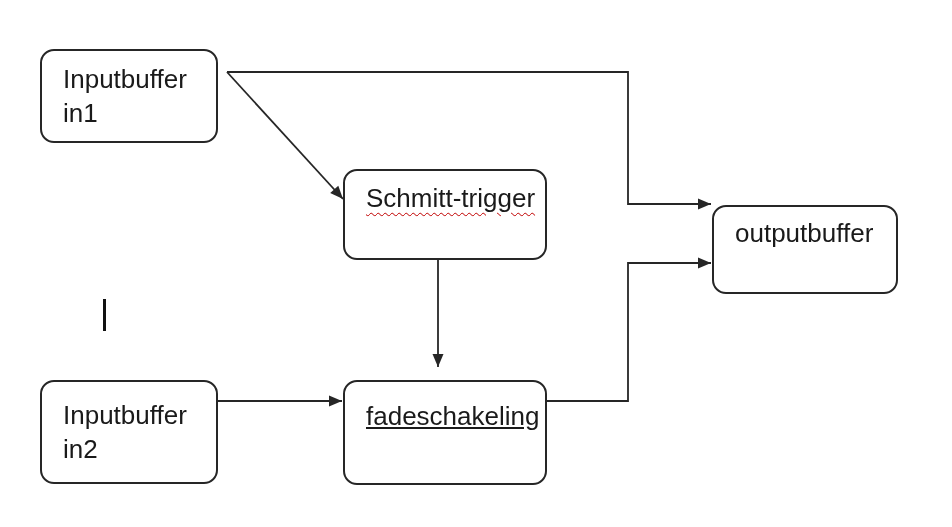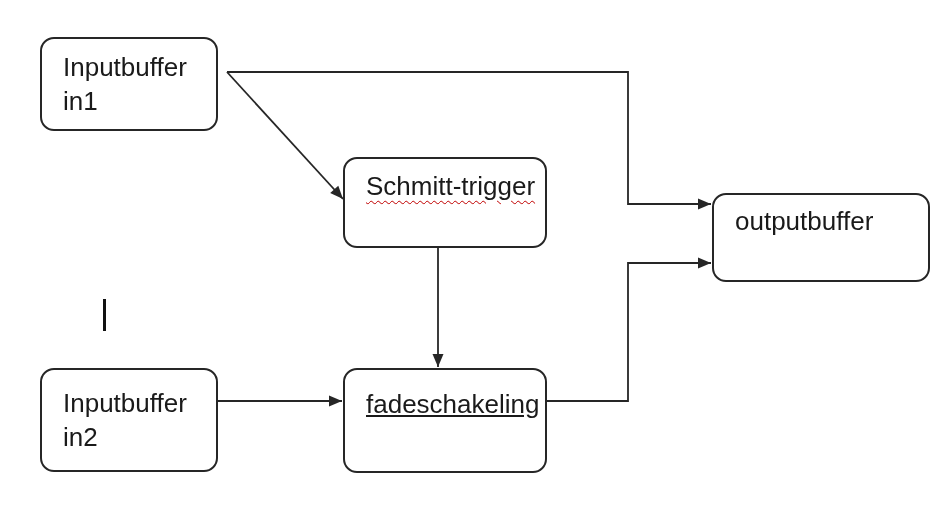--- a/index.html
+++ b/index.html
@@ -34,20 +34,21 @@
     border:2px solid var(--line);
     border-radius:14px;
     background:#ffffff;
     display:flex;
     flex-direction:column;
     justify-content:center;
     align-items:flex-start;
     padding-left:21px;
     padding-right:6px;
     color:var(--text);
+    margin-top:12px;
   }
   .nline{
     display:block;
     font-size:26px;
     line-height:34px;
     min-height:34px;
     white-space:nowrap;
   }
   .squiggle{
     text-decoration-line:underline;
@@ -82,21 +83,21 @@
   <div class="node" style="left: 40px; top: 37px; width: 178px; height: 94px;">
     <span class="nline">Inputbuffer</span>
     <span class="nline">in1</span>
   </div>
 
   <div class="node" style="left: 343px; top: 157px; width: 204px; height: 91px; text-align: right;">
     <span class="nline squiggle">Schmitt-trigger</span>
     <span class="nline"></span>
   </div>
 
-  <div class="node" style="left: 712px; top: 193px; width: 218px; height: 89px;">
+  <div class="node" style="left: 712px; top: 193px; width: 186px; height: 89px;">
     <span class="nline">outputbuffer</span>
     <span class="nline"></span>
   </div>
 
   <div class="node" style="left: 40px; top: 368px; width: 178px; height: 104px;">
     <span class="nline">Inputbuffer</span>
     <span class="nline">in2</span>
   </div>
 
   <div class="node" style="left: 343px; top: 368px; width: 204px; height: 105px; text-decoration: underline;">

